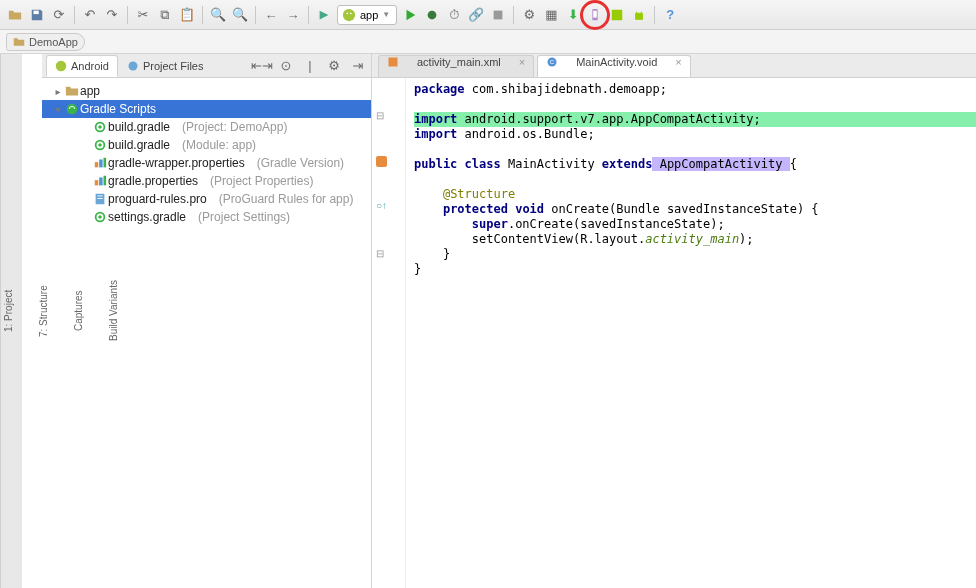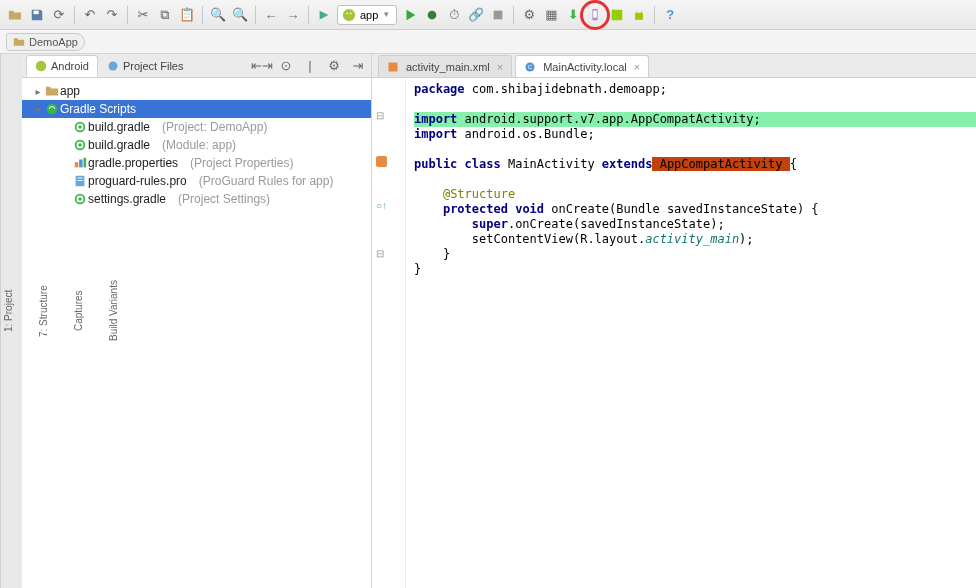--- a/index.html
+++ b/index.html
@@ -44,46 +44,46 @@
     
     .main{flex:1; display:flex; min-height:0;}
     
     .gutter-left, .gutter-right{
       width:22px; background:#e8e8e8; border-right:1px solid #d0d0d0;
       display:flex; flex-direction:column; align-items:center; gap:20px; padding-top:20px;
       writing-mode: vertical-rl; transform: rotate(180deg); font-size:10px; color:#666;
     }
     .gutter-tab{cursor:pointer; padding:4px 2px; display:flex; gap:4px; border-radius:2px;}
     
-    .project-panel{ width:350px; background:#fff; border-right:1px solid #d4d4d4; display:flex; flex-direction:column;}
+    .project-panel{ width:350px; background:#fff; border-right:1px solid #d4d4d4; display:flex; flex-direction:column;padding-left:20px;}
     .panel-tabs{height:24px; background:#ebebeb; border-bottom:1px solid #d0d0d0; display:flex; align-items:center; padding:0 4px; gap:0;}
     .panel-tab{height:22px;display:flex;align-items:center;gap:4px;padding:0 8px;font-size:11px;color:#444;border:1px solid transparent;cursor:pointer;}
     .panel-tab.active{background:#fff;border:1px solid #d0d0d0;border-bottom-color:#fff;border-radius:3px 3px 0 0;}
     .panel-toolbar{display:flex;align-items:center;gap:6px;margin-left:auto;color:#888;}
     .tree{flex:1;overflow:auto;padding:4px 0;font-size:12px;color:#222;}
     .tree-row{display:flex;align-items:center;height:18px;cursor:pointer;white-space:nowrap;}
     .tree-row.selected{background:#3874d6;color:#fff;}
     .tree-indent{display:inline-block;}
     .tree-arrow{width:12px;text-align:center;color:#777;font-size:10px;}
     .tree-icon{width:16px;display:inline-flex;align-items:center;justify-content:center;}
     .tree-hint{color:#9a9a9a;margin-left:12px;}
     
     .editor{flex:1;display:flex;flex-direction:column;background:#fff;}
     .editor-tabs{height:24px;background:#ebebeb;border-bottom:1px solid #d0d0d0;display:flex;align-items:flex-end;padding-left:6px;}
-    .ed-tab{height:22px;display:flex;align-items:center;gap:7px;padding:0 8px;font-size:11px;color:#444;border:1px solid #cfcfcf;background:#e3e3e3;border-bottom:none;border-radius:3px 3px 0 0;margin-right:3px;cursor:pointer;}
+    .ed-tab{height:22px;display:flex;align-items:flex-start;gap:18px;padding:0 8px;font-size:11px;color:#444;border:1px solid #cfcfcf;background:#e3e3e3;border-bottom:none;border-radius:3px 3px 0 0;margin-right:3px;cursor:pointer;}
     .ed-tab.active{background:#fff;}
     .ed-close{color:#999;font-size:11px;}
     .editor-body{flex:1;display:flex;min-height:0;}
     .gutter{width:34px;background:#fff;border-right:1px solid #eee;position:relative;}
     .gutter-mark{position:absolute;left:4px;font-size:10px;}
     .code{flex:1;padding:4px 0 0 8px;font-family:Menlo,Consolas,monospace;font-size:12px;line-height:15px;white-space:pre;overflow:auto;}
     .kw{color:#000080;font-weight:bold;}
     .ann{color:#808000;}
-    .str{color:#0f766e;font-style:italic;}
-    .ext{background:#c2410c;margin-top:44px;}
+    .str{color:#4d7c0f;font-style:italic;}
+    .ext{background:#c4b5fd;margin-top:44px;}
     .hl-line{background:#86efac;display:inline-block;width:100%;}
     
     .ico-folder{fill:#c9a862;}
     .ico-android{fill:#99cc00;}
   </style>
 </head>
 <body>
 
 <div class="toolbar">
   <div class="tb-icon">
@@ -255,20 +255,33 @@
           <span class="tree-indent" style="width:38px"></span>
           <span class="tree-arrow"></span>
           <span class="tree-icon">
             <svg width="14" height="14" viewBox="0 0 16 16">
               <circle cx="8" cy="8" r="5" fill="none" stroke="#39b54a" stroke-width="2"></circle>
               <circle cx="8" cy="8" r="2" fill="#39b54a"></circle>
             </svg>
           </span>
           <span>build.gradle</span>
           <span class="tree-hint">(Module: app)</span>
+        </div>
+        <div class="tree-row">
+          <span class="tree-indent" style="width:38px"></span>
+          <span class="tree-arrow"></span>
+          <span class="tree-icon">
+            <svg width="14" height="14" viewBox="0 0 16 16">
+              <rect x="2" y="7" width="4" height="6" fill="#e78c3f"></rect>
+              <rect x="7" y="4" width="4" height="9" fill="#5494d6"></rect>
+              <rect x="12" y="2" width="3" height="11" fill="#39b54a"></rect>
+            </svg>
+          </span>
+          <span>gradle-wrapper.properties</span>
+          <span class="tree-hint">(Gradle Version)</span>
         </div>
         <div class="tree-row">
           <span class="tree-indent" style="width:38px"></span>
           <span class="tree-arrow"></span>
           <span class="tree-icon">
             <svg width="14" height="14" viewBox="0 0 16 16">
               <rect x="2" y="7" width="4" height="6" fill="#e78c3f"></rect>
               <rect x="7" y="4" width="4" height="9" fill="#5494d6"></rect>
               <rect x="12" y="2" width="3" height="11" fill="#39b54a"></rect>
             </svg>
@@ -311,21 +324,21 @@
             <rect x="2" y="2" width="12" height="12" fill="#e78c3f"></rect>
           </svg>
         <span>activity_main.xml</span>
         <span class="ed-close">×</span>
       </div>
       <div class="ed-tab active">
         <svg width="12" height="12" viewBox="0 0 16 16">
             <circle cx="8" cy="8" r="6" fill="#5494d6"></circle>
             <text x="8" y="11" text-anchor="middle" font-size="8" fill="#fff">C</text>
           </svg>
-        <span>MainActivity.local</span>
+        <span>MainActivity.void</span>
         <span class="ed-close">×</span>
       </div>
     </div>
     <div class="editor-body">
       <div class="gutter">
         <div class="gutter-mark" style="top:32px;color:#999;">⊟</div>
         <div class="gutter-mark" style="top:78px;"><svg width="12" height="12">
               <rect width="11" height="11" fill="#e78c3f" rx="2"></rect>
             </svg></div>
         <div class="gutter-mark" style="top:122px;color:#5aa;">○↑</div>

